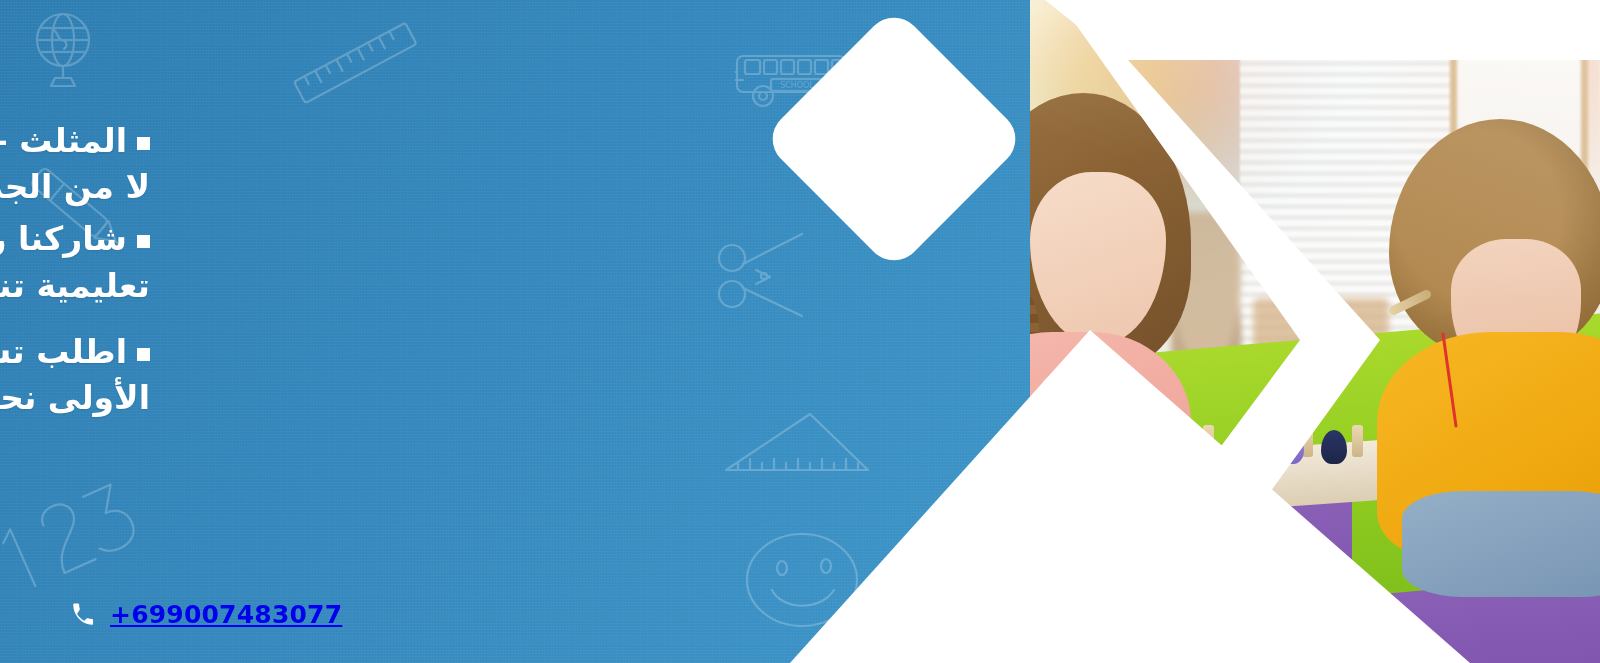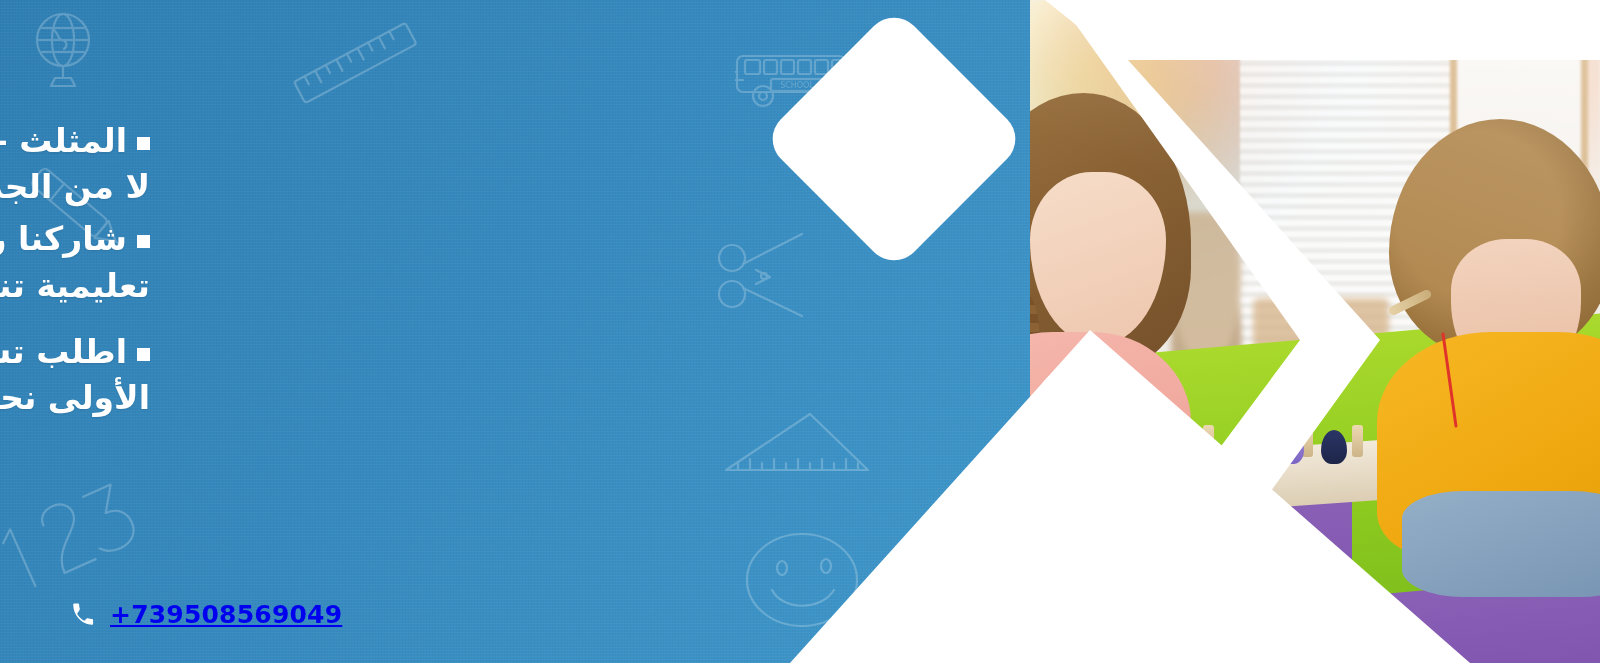--- a/index.html
+++ b/index.html
@@ -358,21 +358,21 @@
       <p class="line spaced">
         <span class="bullet"></span><span>اطلب تسعيرتك الآن، وابدأ بخطوتك الأولى نحو مدرسة تُحدِث فرقًا .</span>
       </p>
     </div>
 
     <div class="contact">
       <a class="citem" href="#">
         <svg class="ico" viewBox="0 0 24 24">
           <path d="M6.6 10.8c1.4 2.8 3.8 5.1 6.6 6.6l2.2-2.2c.3-.3.7-.4 1.1-.2 1.2.4 2.5.6 3.8.6.6 0 1 .4 1 1V20c0 .6-.4 1-1 1C11.3 21 3 12.7 3 2.4c0-.6.4-1 1-1h3.4c.6 0 1 .4 1 1 0 1.3.2 2.6.6 3.8.1.4 0 .8-.2 1.1L6.6 10.8z"></path>
         </svg>
-        <span class="txt">+739508569049</span>
+        <span class="txt">+699007483077</span>
       </a>
     </div>
   </div>
 
   <svg class="chev" viewBox="0 0 1600 663" preserveAspectRatio="none">
 
     <path fill="#ffffff" d="M1030 -40 L1600 -40 L1600 40
              L1110 40
              L1380 340
              L1120 700 L1600 700 L1600 770 L980 770

